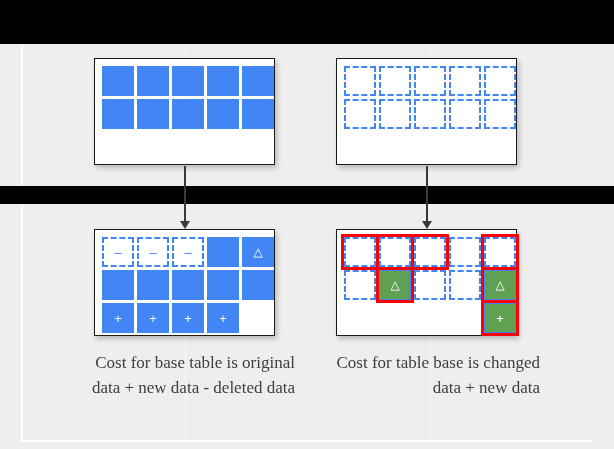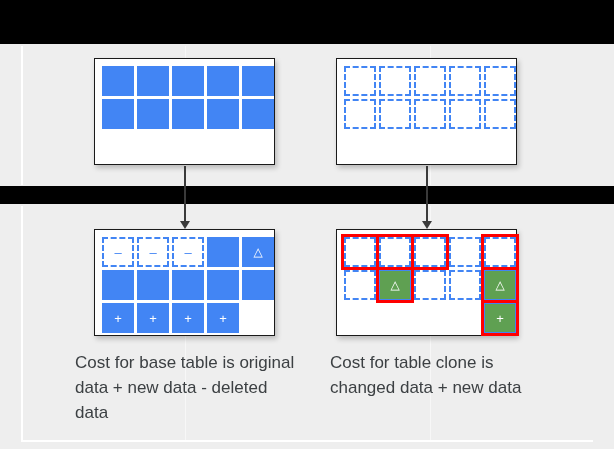--- a/index.html
+++ b/index.html
@@ -109,25 +109,25 @@
     border-left: 5px solid transparent;
     border-right: 5px solid transparent;
     border-top: 8px solid #3a3a3a;
   }
   #arrow-left-head  { left: 180px; top: 221px; }
   #arrow-right-head { left: 422px; top: 221px; }
 
   
   .caption {
     position: absolute;
-    text-align: left;
+    text-align: right;
     color: #3c4043;
     font-size: 17px;
     line-height: 25px;
-    font-family: Liberation Sans, sans-serif;
+    font-family: Liberation Serif, serif;
     white-space: pre-line;
   }
   #caption-base  { left: 75px;  top: 350px; width: 220px; }
   #caption-clone { left: 330px; top: 350px; width: 210px; }
 </style>
 </head>
 <body>
 
 <div id="canvas">
 
@@ -233,15 +233,15 @@
         <div class="cell empty"></div>
         <div class="cell empty"></div>
         <div class="cell empty"></div>
         <div class="cell green changed">
           <span class="glyph">+</span>
         </div>
       </div>
   </div>
 
   <div class="caption" id="caption-base">Cost for base table is original data + new data - deleted data</div>
-  <div class="caption" id="caption-clone">Cost for table clone is changed data + new data</div>
+  <div class="caption" id="caption-clone">Cost for table base is changed data + new data</div>
 
 </div>
 
 </body></html>

